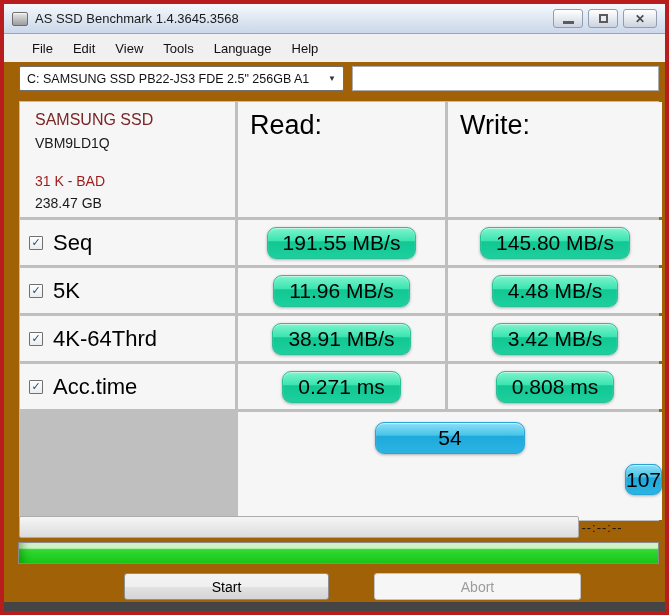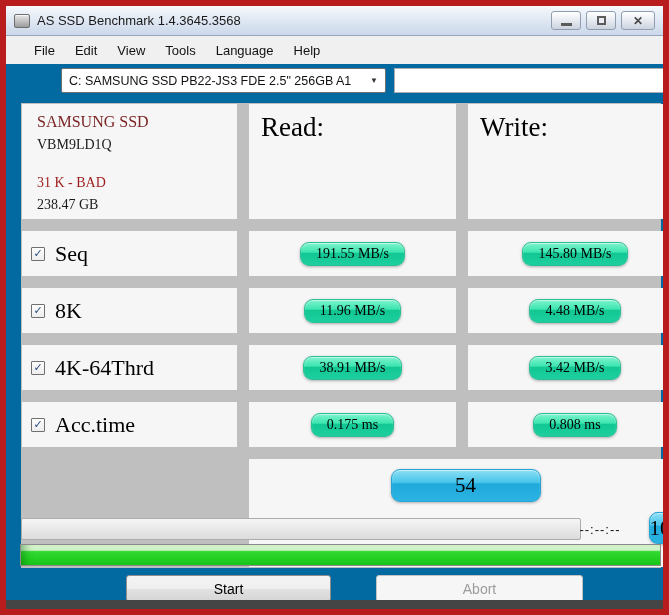--- a/index.html
+++ b/index.html
@@ -4,22 +4,22 @@
 <style>
   * { box-sizing: border-box; margin: 0; padding: 0; }
   body {
     font-family: "Liberation Sans", sans-serif;
     background: #888;
     width: 669px; height: 615px;
   }
   .window {
     position: relative;
     width: 669px; height: 615px;
-    background: #0369a1;
-    border: 6px solid #b91c1c;
+    background: #a16207;
+    border: 4px solid #b91c1c;
     overflow: hidden;
   }
   
   .titlebar {
     height: 30px;
     background: linear-gradient(#F6F9FC, #DDE6F2 55%, #CBD8EA);
     border-bottom: 1px solid #96A5BC;
     display: flex; align-items: center;
     padding: 0 8px;
     position: relative;
@@ -51,58 +51,57 @@
   }
   .menu-item { padding: 4px 10px; }
   
   .toolbar { position: absolute; left: 15px; top: 62px; display: flex; }
   .drive-select {
     width: 325px; height: 25px;
     background: #FFFFFF;
     border: 1px solid #707070; border-radius: 2px;
     display: flex; align-items: center; justify-content: space-between;
     padding: 0 7px; font-size: 12.5px; color: #111;
-    white-space: nowrap; overflow: hidden; margin-left: 40px;
+    white-space: nowrap; overflow: hidden;
   }
   .drive-select .arrow { font-size: 8px; color: #333; margin-left: 4px; }
   .side-textbox {
     width: 307px; height: 25px; margin-left: 8px;
     background: #FFFFFF; border: 1px solid #ABADB3;
     font-size: 13px; padding: 0 4px;
   }
   
   .results {
     position: absolute; left: 15px; top: 97px;
     width: 640px;
     border: 1px solid #BDBDBD;
     background: #BFBFBF;
     display: grid;
     grid-template-columns: 215px 207px 214px;
     grid-template-rows: 115px 45px 45px 45px 45px 108px;
-    gap: 12px;
-    font-family: Liberation Serif, serif;
+    gap: 3px;
   }
   .cell { background: #F6F6F6; }
   .info-cell { padding: 9px 15px; }
   .info-model { font-size: 16px; color: #7B2525; margin-bottom: 6px; }
   .info-firmware { font-size: 14px; color: #1a1a1a; margin-bottom: 22px; }
   .info-align { font-size: 14px; color: #9E1B1B; margin-bottom: 6px; }
   .info-capacity { font-size: 14px; color: #1a1a1a; }
   .hdr-cell { font-size: 27px; color: #000; padding: 8px 12px; }
   .label-cell { display: flex; align-items: center; padding-left: 9px; font-size: 22px; color: #000; }
   .checkbox {
     width: 14px; height: 14px; margin-right: 10px;
     background: linear-gradient(#FDFDFD, #EDEDED);
     border: 1px solid #707070; border-radius: 1px;
     display: flex; align-items: center; justify-content: center;
     font-size: 11px; color: #27497E; line-height: 1;
   }
   .value-cell { display: flex; align-items: center; justify-content: center; }
   .pill-green {
-    font-size: 14px; color: #000;
+    font-size: 21px; color: #000;
     padding: 3px 15px;
     border-radius: 9px;
     border: 1px solid #2BBF95;
     background: linear-gradient(180deg, #7DF3CC 0%, #3CE5B0 42%, #12C794 46%, #1DCF9E 100%);
     box-shadow: 0 1px 3px rgba(0,0,0,.3), inset 0 1px 1px rgba(255,255,255,.55);
     white-space: nowrap;
   }
   .score-label-cell { font-size: 30px; padding: 10px 14px; color: #000; }
   .score-values {
     grid-column: 2 / 4;
@@ -223,21 +222,21 @@
       <span class="pill-green">191.55 MB/s</span>
     </div>
     <div class="cell value-cell">
       <span class="pill-green">145.80 MB/s</span>
     </div>
 
     <div class="cell label-cell">
       <span class="checkbox">
           <span>✓</span>
         </span>
-      <span>8K</span>
+      <span>5K</span>
     </div>
     <div class="cell value-cell">
       <span class="pill-green">11.96 MB/s</span>
     </div>
     <div class="cell value-cell">
       <span class="pill-green">4.48 MB/s</span>
     </div>
 
     <div class="cell label-cell">
       <span class="checkbox">
@@ -252,21 +251,21 @@
       <span class="pill-green">3.42 MB/s</span>
     </div>
 
     <div class="cell label-cell">
       <span class="checkbox">
           <span>✓</span>
         </span>
       <span>Acc.time</span>
     </div>
     <div class="cell value-cell">
-      <span class="pill-green">0.175 ms</span>
+      <span class="pill-green">0.271 ms</span>
     </div>
     <div class="cell value-cell">
       <span class="pill-green">0.808 ms</span>
     </div>
 
     <div class="cell score-values">
       <div class="score-row1">
         <div class="score-half">
           <span class="pill-blue">54</span>
         </div>

